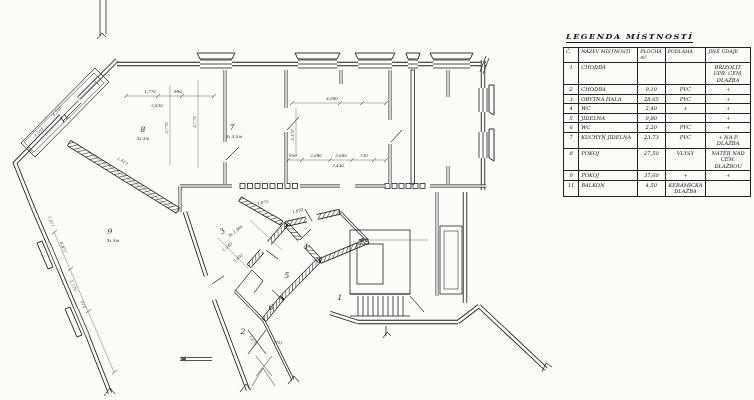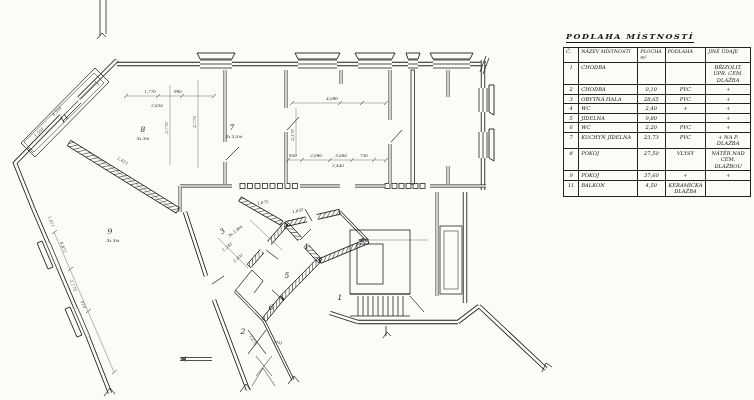--- a/index.html
+++ b/index.html
@@ -249,21 +249,21 @@
 
   <g class="tl">
     <path d="M100,0 V36 M106,0 V34 M97,39 l5,-6 l4,4"></path>
     <path d="M104,396 l6,-8 l5,6 M240,392 l6,-8 l5,6 M288,384 l6,-8 l5,6"></path>
     <path d="M542,372 l4,-9 l6,4 M383,338 l4,-6 l4,4"></path>
     <path d="M486,56 L480,72 M489,58 L483,74"></path>
   </g>
 </svg>
 
 <div class="legend">
-  <div class="legend-title">PODLAHA MÍSTNOSTÍ</div>
+  <div class="legend-title">LEGENDA MÍSTNOSTÍ</div>
   <table class="lg">
     <colgroup>
           <col style="width:15px">
           <col style="width:58px">
           <col style="width:27px">
           <col style="width:40px">
           <col style="width:44px">
         </colgroup>
     <tbody>
           <tr>

